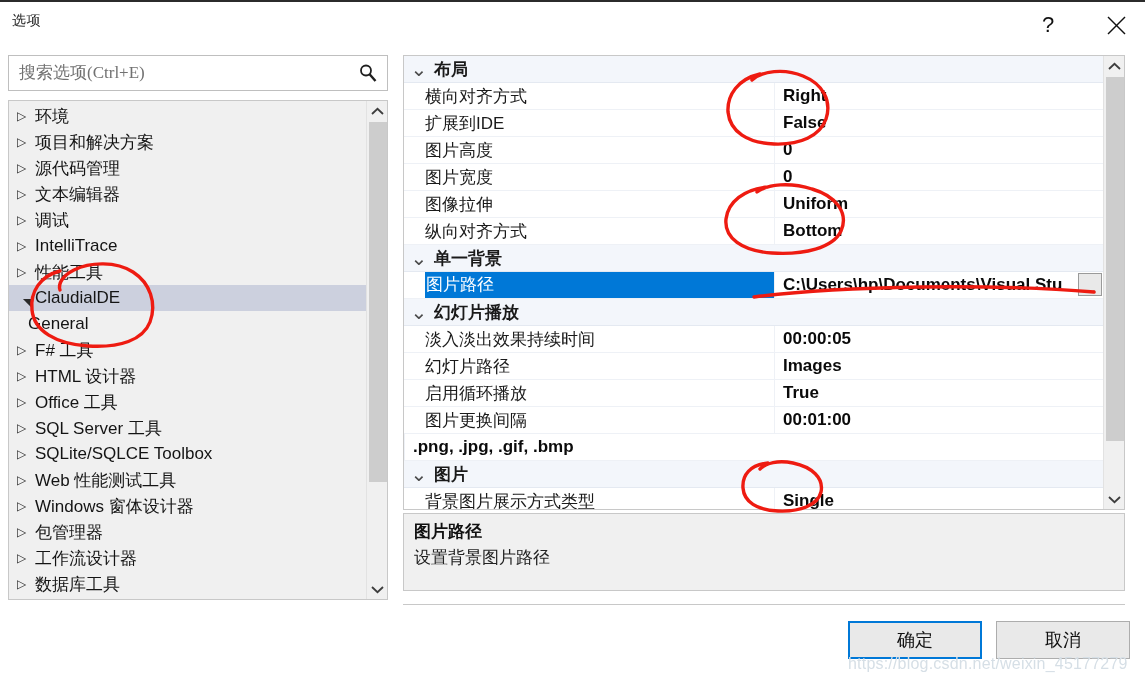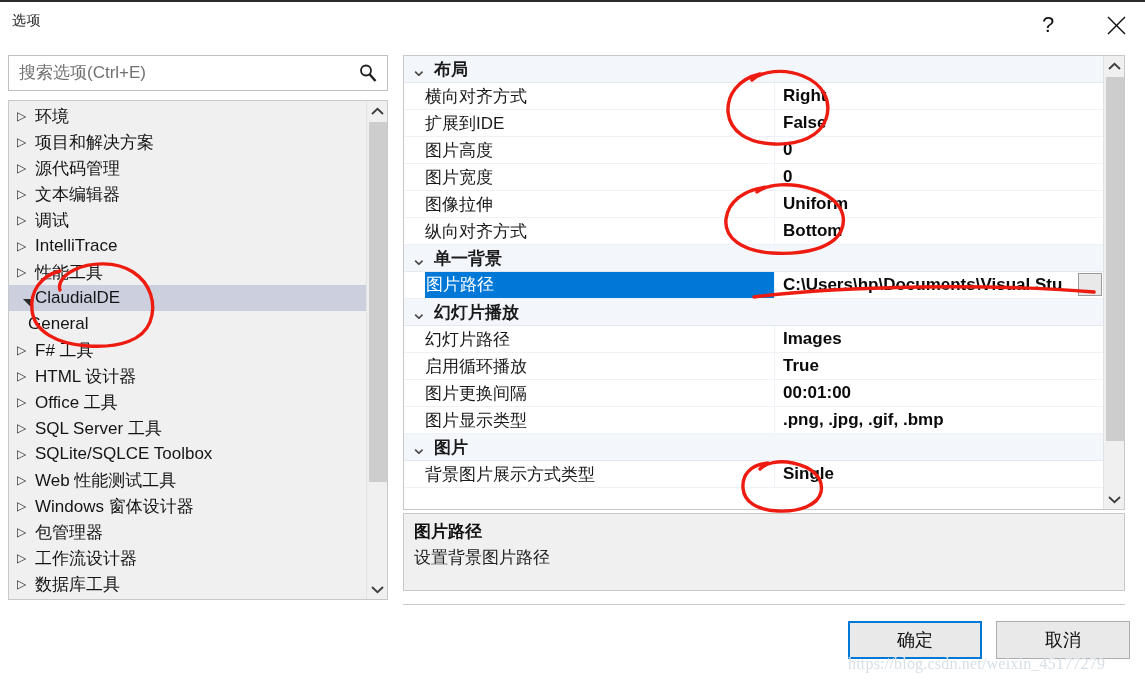--- a/index.html
+++ b/index.html
@@ -40,21 +40,21 @@
 
   
   #search-box {
     position: absolute; left: 8px; top: 55px; width: 380px; height: 36px;
     background: #ffffff; border: 1px solid #bfbfbf;
   }
   #search-input {
     position: absolute; left: 0; top: 0; width: 340px; height: 34px;
     border: none; outline: none; background: transparent;
     padding: 0 10px;
-    font-family: Liberation Sans, sans-serif;
+    font-family: Liberation Serif, serif;
     font-size: 17px; color: #717171;
   }
   #search-input::placeholder { color: #717171; opacity: 1; }
   #search-icon {
     position: absolute; right: 6px; top: 5px; width: 26px; height: 24px;
     display: flex; align-items: center; justify-content: center;
     color: #1f1f1f;
   }
 
   #tree-panel {
@@ -172,21 +172,21 @@
     font-size: 18px; color: #111;
     display: flex; align-items: center; justify-content: center;
   }
   #ok-btn { left: 848px; top: 621px; border: 2px solid #0078d7; }
   #cancel-btn { left: 996px; top: 621px; }
 
   
   #watermark {
     position: absolute; left: 848px; top: 655px; width: 297px;
     font-size: 16px; color: #d6dfe6; letter-spacing: .2px;
-    white-space: nowrap; pointer-events: none; font-family: Liberation Serif, serif;
+    white-space: nowrap; pointer-events: none;
   }
 
   
   #annot { position: absolute; left: 0; top: 0; width: 1145px; height: 683px; pointer-events: none; }
 </style>
 </head>
 <body>
 
 <div id="root">
 
@@ -342,33 +342,36 @@
         </div>
         <div class="prow selected">
           <span class="pname">图片路径</span>
           <span class="pval"><span>C:\Users\hp\Documents\Visual Stu</span><span class="ellipsis-btn">...</span></span>
         </div>
         <div class="prow cat">
           <span class="cat-tw" style="font-size: 20px; line-height: 10px;">⌄</span>
           <span class="cat-name">幻灯片播放</span>
         </div>
         <div class="prow">
+          <span class="pname">淡入淡出效果持续时间</span>
+          <span class="pval"><span>00:00:05</span></span>
+        </div>
+        <div class="prow">
           <span class="pname">幻灯片路径</span>
           <span class="pval"><span>Images</span></span>
         </div>
         <div class="prow">
           <span class="pname">启用循环播放</span>
           <span class="pval"><span>True</span></span>
         </div>
         <div class="prow">
           <span class="pname">图片更换间隔</span>
           <span class="pval"><span>00:01:00</span></span>
         </div>
         <div class="prow">
-          <span class="pname">图片显示类型</span>
           <span class="pval"><span>.png, .jpg, .gif, .bmp</span></span>
         </div>
         <div class="prow cat">
           <span class="cat-tw" style="font-size: 20px; line-height: 10px;">⌄</span>
           <span class="cat-name">图片</span>
         </div>
         <div class="prow">
           <span class="pname">背景图片展示方式类型</span>
           <span class="pval"><span>Single</span></span>
         </div>

